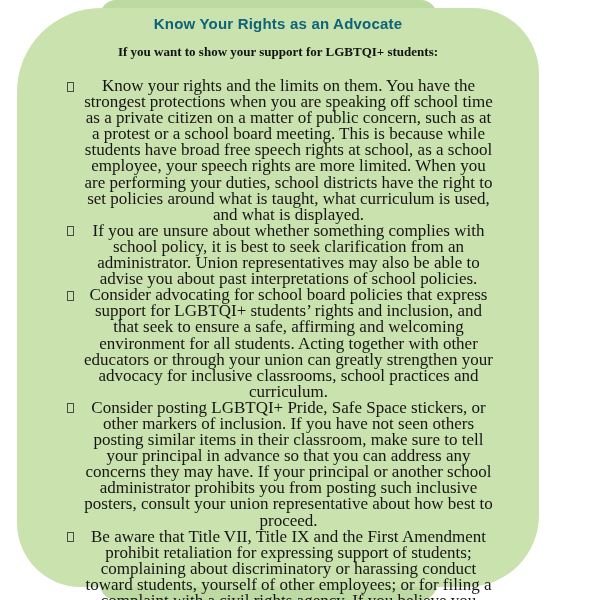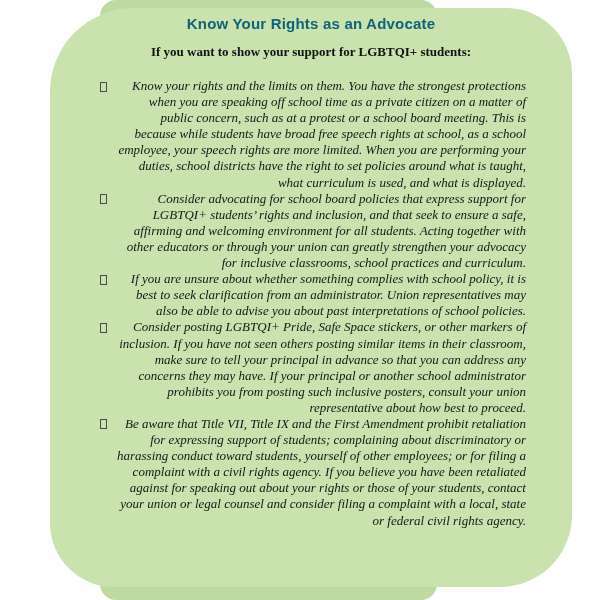--- a/index.html
+++ b/index.html
@@ -22,21 +22,21 @@
     left: 100px;
     top: 0;
     width: 337px;
     height: 600px;
     background: #bedaa3;
     border-radius: 16px;
   }
   
   .card {
     position: absolute;
-    left: 50px;
+    left: 17px;
     top: 8px;
     width: 522px;
     height: 579px;
     background: #c9e2ae;
     border-radius: 84px 66px 72px 64px;
     box-sizing: border-box;
     padding-top: 6px;
   }
   .card-title {
     margin: 0;
@@ -62,25 +62,24 @@
     padding: 0 0 0 49px;
     list-style: none;
     width: 445px;
     box-sizing: border-box;
   }
   ul.rights-list li {
     position: relative;
     padding-left: 18px;
     width: 427px;
     box-sizing: border-box;
-    font-size: 13px;
+    font-size: 17px;
     line-height: 16.1px;
     color: #161616;
-    text-align: right;
-    font-style: italic;
+    text-align: center;
   }
   .bullet-box {
     position: absolute;
     left: 1px;
     top: 3.5px;
     width: 7px;
     height: 10px;
     border: 1px solid #4a4a4a;
     background: transparent;
     box-sizing: border-box;
@@ -94,25 +93,25 @@
   <div class="card">
     <h1 class="card-title">Know Your Rights as an Advocate</h1>
     <h2 class="card-subtitle">If you want to show your support for LGBTQI+ students:</h2>
     <ul class="rights-list">
       <li>
         <span class="bullet-box"></span>
         <span>Know your rights and the limits on them.  You have the strongest protections when you are speaking off school time as a private citizen on a matter of public concern, such as at a protest or a school board meeting. This is because while students have broad free speech rights at school, as a school employee, your speech rights are more limited. When you are performing your duties, school districts have the right to set policies around what is taught, what curriculum is used, and what is displayed.</span>
       </li>
       <li>
         <span class="bullet-box"></span>
-        <span>Consider advocating for school board policies that express support for LGBTQI+ students’ rights and inclusion, and that seek to ensure a safe, affirming and welcoming environment for all students. Acting together with other educators or through your union can greatly strengthen your advocacy for inclusive classrooms, school practices and curriculum.</span>
+        <span>If you are unsure about whether something complies with school policy, it is best to seek clarification from an administrator. Union representatives may also be able to advise you about past interpretations of school policies.</span>
       </li>
       <li>
         <span class="bullet-box"></span>
-        <span>If you are unsure about whether something complies with school policy, it is best to seek clarification from an administrator. Union representatives may also be able to advise you about past interpretations of school policies.</span>
+        <span>Consider advocating for school board policies that express support for LGBTQI+ students’ rights and inclusion, and that seek to ensure a safe, affirming and welcoming environment for all students. Acting together with other educators or through your union can greatly strengthen your advocacy for inclusive classrooms, school practices and curriculum.</span>
       </li>
       <li>
         <span class="bullet-box"></span>
         <span>Consider posting LGBTQI+ Pride, Safe Space stickers, or other markers of inclusion. If you have not seen others posting similar items in their classroom, make sure to tell your principal in advance so that you can address any concerns they may have. If your principal or another school administrator prohibits you from posting such inclusive posters, consult your union representative about how best to proceed.</span>
       </li>
       <li>
         <span class="bullet-box"></span>
       </li>
       <li>
         <span class="bullet-box"></span>

